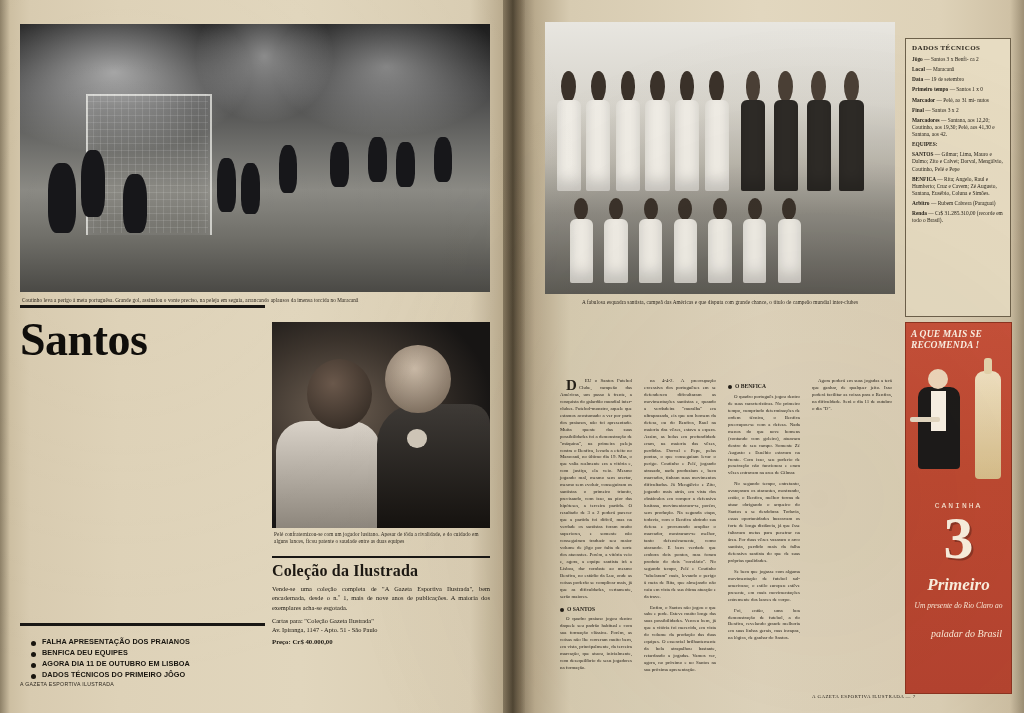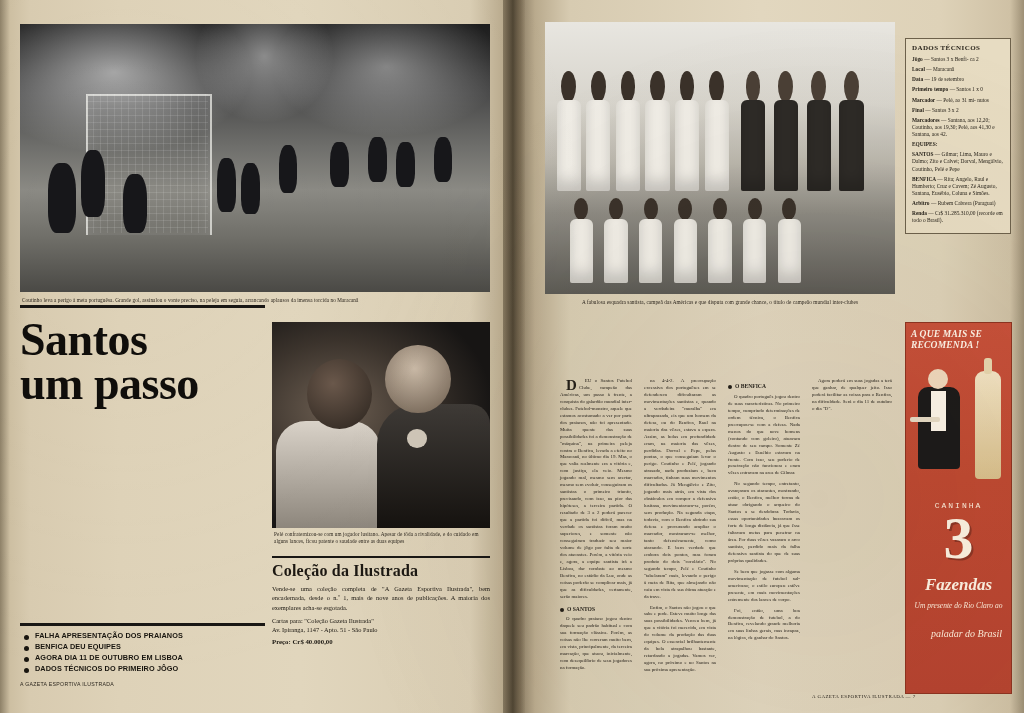--- a/index.html
+++ b/index.html
@@ -118,21 +118,21 @@
   #ad .adsub{
     position:absolute;left:4px;right:4px;top:278px;text-align:center;color:#ffeedb;
     font-family:"Liberation Serif", serif;font-style:italic;font-size:7.5px;line-height:1.25;
   }
   #ad .adsub2{
     position:absolute;left:20px;right:4px;top:305px;text-align:center;color:#ffeedb;
     font-family:"Liberation Serif", serif;font-style:italic;font-size:10px;line-height:1.25;
   }
   
   #dados{
-    position:absolute;left:905px;top:38px;width:106px;height:196px;
+    position:absolute;left:905px;top:38px;width:106px;height:279px;
     background:#e7dcc2;border:1px solid #6d614b;padding:5px 6px;box-sizing:border-box;
     font-family:"Liberation Serif", serif;color:#241f17;
   }
   #dados h4{margin:0 0 4px;font-size:7px;letter-spacing:.4px;font-weight:bold;}
   #dados .row{font-size:5.4px;line-height:1.32;margin-bottom:3px;}
   #dados .k{font-weight:bold;}
   
   #headline-block{position:absolute;left:20px;top:305px;width:245px;height:390px;}
   .rule{height:3px;background:#191714;}
   #kicker{
@@ -144,21 +144,21 @@
   }
   #headline div{white-space:nowrap;}
   #bullets{position:absolute;left:0;top:318px;width:245px;}
   #bullets li{
     list-style:none;font-size:7.3px;font-weight:bold;color:#18150f;
     line-height:1.5;letter-spacing:.1px;position:relative;padding-left:11px;
   }
   #bullets li:before{
     content:"";position:absolute;left:0;top:4px;width:5px;height:5px;border-radius:50%;background:#18150f;
   }
-  #bullets ul{margin:4px;padding:0;}
+  #bullets ul{margin:11px;padding:0;}
   #credit{position:absolute;left:0;top:376px;font-size:5.2px;letter-spacing:.3px;color:#2a251d;}
   
   #colecao{
     position:absolute;left:272px;top:556px;width:218px;height:136px;
     border-top:2px solid #191714;padding-top:4px;box-sizing:border-box;
     font-family:"Liberation Serif", serif;color:#1c1812;
   }
   #colecao .ctitle{font-size:16px;font-weight:bold;letter-spacing:.2px;margin-bottom:4px;}
   #colecao p{margin:0 0 4px;font-size:6.4px;line-height:1.45;text-align:justify;}
   #colecao .addr{font-size:6.4px;line-height:1.5;}
@@ -204,21 +204,20 @@
     <div class="fig" style="left:74%;top:42%;width:4%;height:17%;"></div>
     <div class="fig" style="left:80%;top:44%;width:4%;height:17%;"></div>
     <div class="fig" style="left:88%;top:42%;width:4%;height:17%;"></div>
   </div>
   <div class="cap" style="left:22px;top:297px;width:466px;">Coutinho leva a perigo à meta portuguêsa.  Grande gol, assinalou o vonte preciso, na peleja em seguia, arrancando aplausos da imensa torcida no Maracanã</div>
 
   <div id="headline-block">
     <div class="rule"></div>
     <div id="headline">
       <div>Santos</div>
-      <div>um passo</div>
     </div>
     <div id="bullets">
       <div class="rule" style="margin-bottom:5px;"></div>
       <ul>
         <li>FALHA APRESENTAÇÃO DOS PRAIANOS</li>
         <li>BENFICA DEU EQUIPES</li>
         <li>AGORA DIA 11 DE OUTUBRO EM LISBOA</li>
         <li>DADOS TÉCNICOS DO PRIMEIRO JÔGO</li>
       </ul>
     </div>
@@ -348,21 +347,21 @@
     <div class="adhead">A QUE MAIS SE RECOMENDA !</div>
     <div class="waiter">
       <div class="wb"></div>
         <div class="sh"></div>
         <div class="wh"></div>
         <div class="tray"></div>
     </div>
     <div class="bottle"></div>
     <div class="brand">CANINHA</div>
     <div class="big3">3</div>
-    <div class="fz">Fazendas</div>
+    <div class="fz">Primeiro</div>
     <div class="adsub">Um presente do Rio Claro ao</div>
     <div class="adsub2">paladar do Brasil</div>
   </div>
 
   <div class="bodycol" id="col1">
       <p class="dropcap">DEU o Santos Futebol Clube, campeão das Américas, um passo à frente, a conquista do galardão mundial inter-clubes. Futebol-monstro, aquele que estamos acostumado a ver por parte dos praianos, não foi apresentado. Muita quente das suas possibilidades foi a demonstração de "máquina", na primeira peleja contra o Benfica, levada a efeito no Maracanã, no último dia 19. Mas, o que valia realmente era a vitória e, com justiça, ela veio. Mesmo jogando mal, mesmo sem acertar, mesmo sem evoluir, conseguiram os santistas o primeiro triunfo, precisando, com isso, na pior das hipóteses, a terceira partida. O resultado de 3 a 2 poderá parecer que a partida foi difícil, mas na verdade os santistas foram muito superiores, e somente não conseguiram traduzir seu maior volume de jôgo por falta de sorte dos atacantes. Porém, a vitória veio e, agora, a equipe santista irá a Lisboa, dar combate ao mesmo Benfica, no estádio da Luz, onde as coisas poderão se complicar mais, já que as dificuldades, certamente, serão maiores.</p>
       <div class="bullethead">O SANTOS</div>
       <p>O quadro praiano jogou dentro daquele seu padrão habitual e com sua formação clássica. Porém, as coisas não lhe correram muito bem, em vista, principalmente, da terceira marcação, que atuou, inicialmente, com desequilíbrio de seus jogadores na formação.</p>
     </div>
   <div class="bodycol" id="col2">

